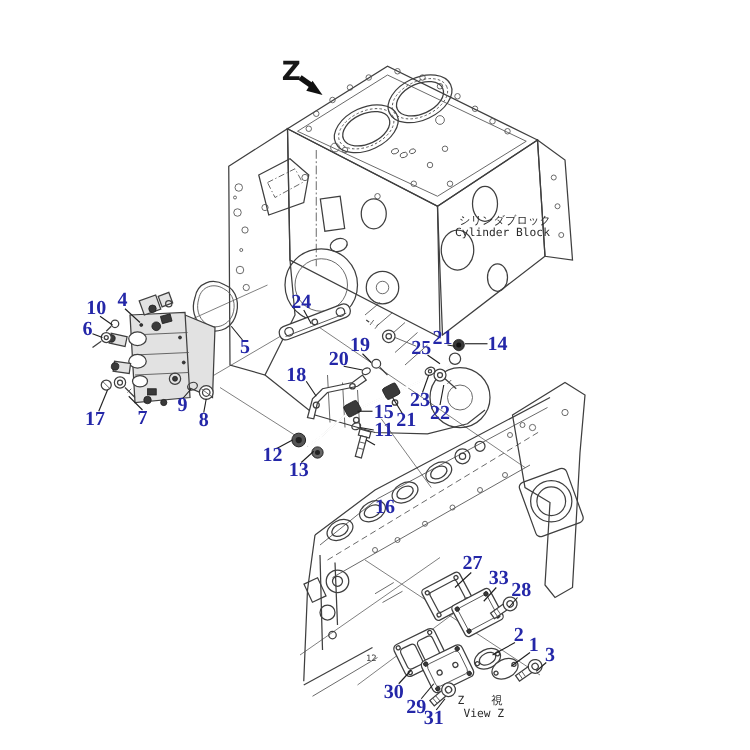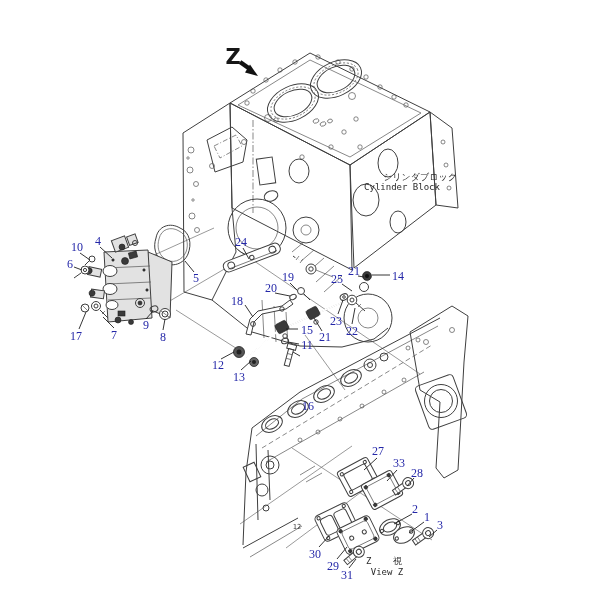--- a/index.html
+++ b/index.html
@@ -1,21 +1,21 @@
 <!DOCTYPE html>
 <html style="--callout: #2427a8;"><head>
 <meta charset="utf-8">
 <style>
   html,body{margin:0;padding:0;background:#fff;}
   #stage{position:relative;width:600px;height:600px;background:#fff;overflow:hidden;
          font-family:"Liberation Sans",sans-serif;}
   #artwork{position:absolute;left:0;top:0;}
   .txt{position:absolute;transform:translate(-50%,-50%);white-space:pre;color:#1c1c1c;}
   .callout{position:absolute;transform:translate(-50%,-50%);
-           font-family:"Liberation Serif",serif;font-weight:400;font-size:12px;
+           font-family:"Liberation Serif",serif;font-weight:700;font-size:16px;
            color:var(--callout,#2427a8);line-height:1;letter-spacing:0px;}
   .zmark{font-family:"DejaVu Sans",sans-serif;font-weight:700;font-size:21px;color:#161616;}
   .small-label{font-family:"DejaVu Sans Mono",monospace;font-size:9px;color:#2a2a2a;line-height:1.15;text-align:center;}
   .tinyref{font-family:"DejaVu Sans Mono",monospace;font-size:7px;color:#3a3a3a;}
   
   .ln{fill:none;stroke:#3f3f3f;stroke-width:1;}
   .lt{fill:none;stroke:#555;stroke-width:.7;}
   .cln{fill:none;stroke:#6e6e6e;stroke-width:.7;}
   .ldr{fill:none;stroke:#1f1f1f;stroke-width:.9;}
   .wh{fill:#fff;stroke:#3f3f3f;stroke-width:1;}
@@ -442,21 +442,21 @@
     <line class="ldr" x1="424" y1="522" x2="409" y2="533"></line>
     <line class="ldr" x1="437" y1="530" x2="429" y2="537"></line>
     <line class="ldr" x1="319" y1="547" x2="329" y2="536"></line>
     <line class="ldr" x1="337" y1="559" x2="347" y2="547"></line>
     <line class="ldr" x1="349" y1="568" x2="356" y2="559"></line>
   </g>
 </svg>
 
   <div class="txt zmark" style="left:233px;top:57px;">Z</div>
 
-  <div class="txt small-label" style="left:404px;top:177px;margin-left:16px;" lang="ja">シリンダブロック</div>
+  <div class="txt small-label" style="left:404px;top:177px;" lang="ja">シリンダブロック</div>
   <div class="txt small-label" style="left:402px;top:187px;">Cylinder Block</div>
 
   <div class="txt small-label" style="left:388px;top:561px;letter-spacing:8px;" lang="ja">Z 視</div>
   <div class="txt small-label" style="left:387px;top:572px;">View Z</div>
 
   <div class="txt tinyref" style="left:297px;top:527px;">12</div>
 
   <div id="callout-layer" style="position:absolute;left:0;top:0;width:600px;height:600px;">
       <div class="callout" style="left: 427px; top: 517px;">1</div>
       <div class="callout" style="left: 415px; top: 509px;">2</div>

